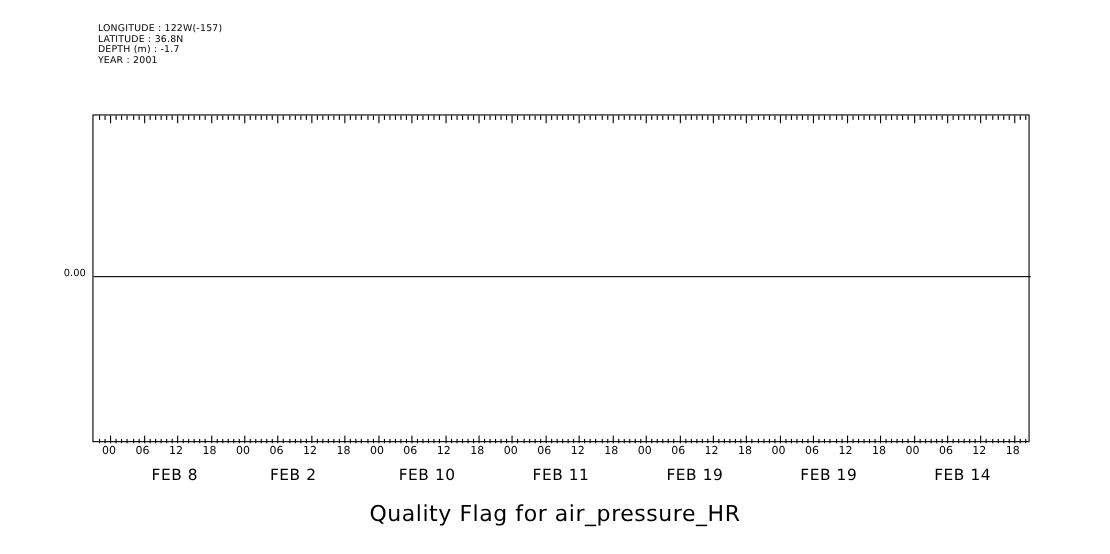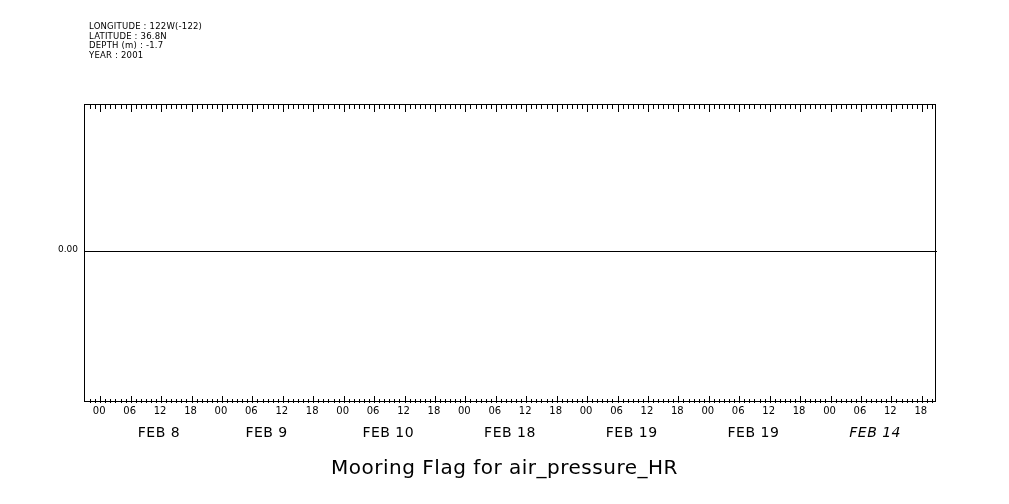--- a/index.html
+++ b/index.html
@@ -136,21 +136,21 @@
     font-size: 20px;
     letter-spacing: 0.5px;
   }
 </style>
 </head>
 <body>
 
 <div id="page">
 
   <div id="meta">
-    <div>LONGITUDE : 122W(-122)</div>
+    <div>LONGITUDE : 122W(-157)</div>
     <div>LATITUDE : 36.8N</div>
     <div>DEPTH (m) : -1.7</div>
     <div>YEAR : 2001</div>
   </div>
 
 
   <div id="zero-label">0.00</div>
 
   <div id="frame">
     <div id="zero-line"></div>
@@ -517,23 +517,23 @@
       <div class="hour-label" style="left: 654.214px;">06</div>
       <div class="hour-label" style="left: 684.643px;">12</div>
       <div class="hour-label" style="left: 715.071px;">18</div>
       <div class="hour-label" style="left: 745.5px;">00</div>
       <div class="hour-label" style="left: 775.929px;">06</div>
       <div class="hour-label" style="left: 806.357px;">12</div>
       <div class="hour-label" style="left: 836.786px;">18</div>
     </div>
   <div id="day-labels">
       <div class="day-label" style="left: 75px;">FEB  8</div>
-      <div class="day-label" style="left: 182.571px;">FEB  9</div>
+      <div class="day-label" style="left: 182.571px;">FEB  2</div>
       <div class="day-label" style="left: 304.286px;">FEB 10</div>
-      <div class="day-label" style="left: 426px;">FEB 18</div>
+      <div class="day-label" style="left: 426px;">FEB 11</div>
       <div class="day-label" style="left: 547.714px;">FEB 19</div>
       <div class="day-label" style="left: 669.429px;">FEB 19</div>
-      <div class="day-label" style="left: 791.143px; font-style: italic;">FEB 14</div>
+      <div class="day-label" style="left: 791.143px;">FEB 14</div>
     </div>
 
-  <div id="caption">Mooring Flag for air_pressure_HR</div>
+  <div id="caption">Quality Flag for air_pressure_HR</div>
 
 </div>
 
 </body></html>

